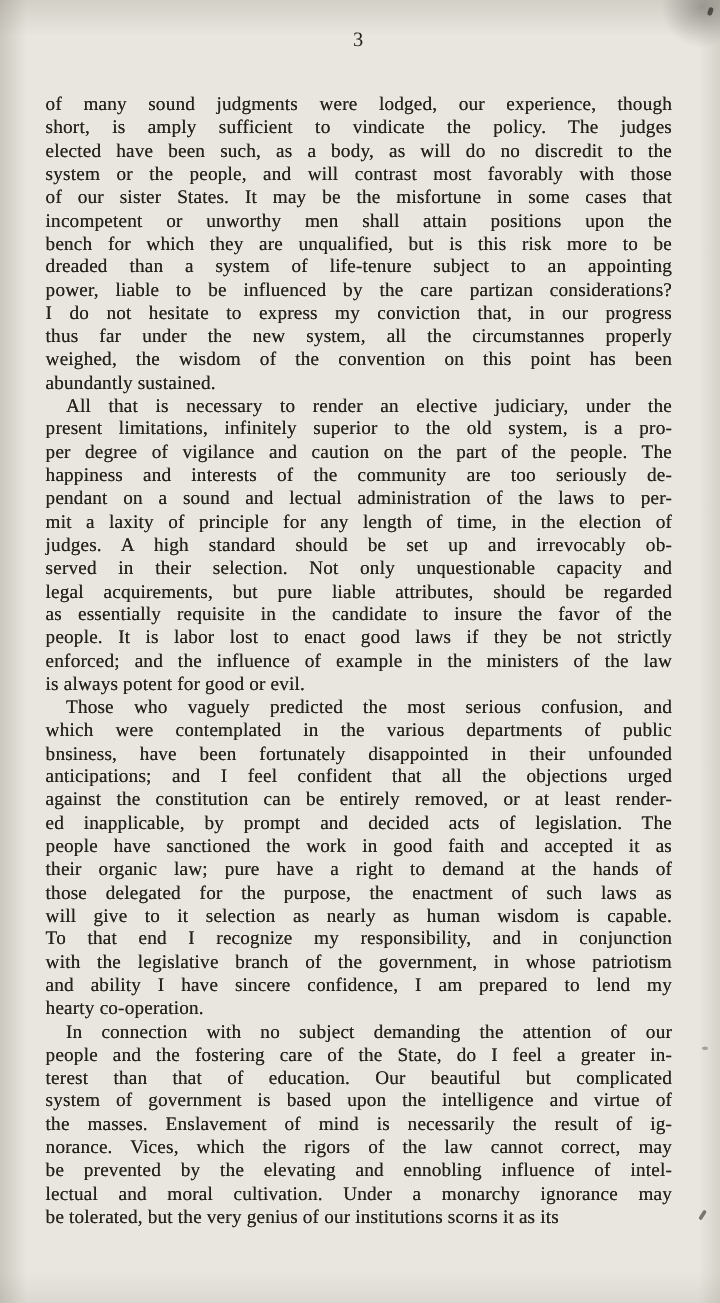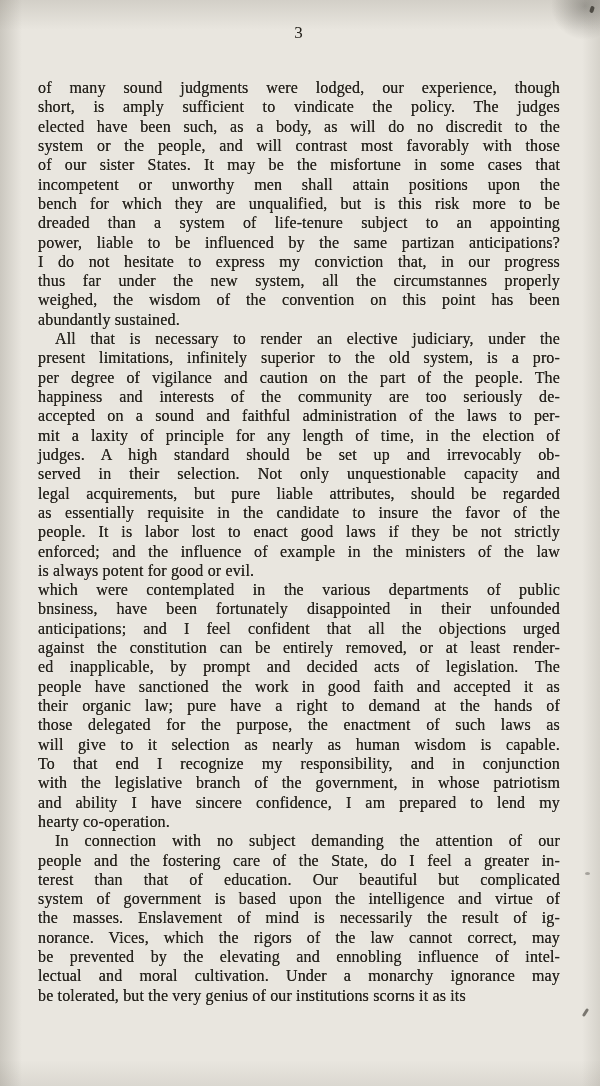--- a/index.html
+++ b/index.html
@@ -73,42 +73,43 @@
   <div class="text-block">
       <div class="paragraph">
         <div class="line first">of many sound judgments were lodged, our experience, though</div>
         <div class="line">short, is amply sufficient to vindicate the policy.  The judges</div>
         <div class="line">elected have been such, as a body, as will do no discredit to the</div>
         <div class="line">system or the people, and will contrast most favorably with those</div>
         <div class="line">of our sister States.  It may be the misfortune in some cases that</div>
         <div class="line">incompetent or unworthy men shall attain positions upon the</div>
         <div class="line">bench for which they are unqualified, but is this risk more to be</div>
         <div class="line">dreaded than a system of life-tenure subject to an appointing</div>
-        <div class="line">power, liable to be influenced by the same partizan anticipations?</div>
+        <div class="line">power, liable to be influenced by the care partizan considerations?</div>
         <div class="line">I do not hesitate to express my conviction that, in our progress</div>
         <div class="line">thus far under the new system, all the circumstannes properly</div>
         <div class="line">weighed, the wisdom of the convention on this point has been</div>
         <div class="line last">abundantly sustained.</div>
       </div>
       <div class="paragraph indent">
         <div class="line first">All that is necessary to render an elective judiciary, under the</div>
         <div class="line">present limitations, infinitely superior to the old system, is a pro-</div>
         <div class="line">per degree of vigilance and caution on the part of the people.  The</div>
         <div class="line">happiness and interests of the community are too seriously de-</div>
-        <div class="line">accepted on a sound and faithful administration of the laws to per-</div>
+        <div class="line">pendant on a sound and lectual administration of the laws to per-</div>
         <div class="line">mit a laxity of principle for any length of time, in the election of</div>
         <div class="line">judges.  A high standard should be set up and irrevocably ob-</div>
         <div class="line">served in their selection.  Not only unquestionable capacity and</div>
         <div class="line">legal acquirements, but pure liable attributes, should be regarded</div>
         <div class="line">as essentially requisite in the candidate to insure the favor of the</div>
         <div class="line">people.  It is labor lost to enact good laws if they be not strictly</div>
         <div class="line">enforced; and the influence of example in the ministers of the law</div>
         <div class="line last">is always potent for good or evil.</div>
       </div>
       <div class="paragraph indent">
+        <div class="line first">Those who vaguely predicted the most serious confusion, and</div>
         <div class="line">which were contemplated in the various departments of public</div>
         <div class="line">bnsiness, have been fortunately disappointed in their unfounded</div>
         <div class="line">anticipations; and I feel confident that all the objections urged</div>
         <div class="line">against the constitution can be entirely removed, or at least render-</div>
         <div class="line">ed inapplicable, by prompt and decided acts of legislation.  The</div>
         <div class="line">people have sanctioned the work in good faith and accepted it as</div>
         <div class="line">their organic law; pure have a right to demand at the hands of</div>
         <div class="line">those delegated for the purpose, the enactment of such laws as</div>
         <div class="line">will give to it selection as nearly as human wisdom is capable.</div>
         <div class="line">To that end I recognize my responsibility, and in conjunction</div>

